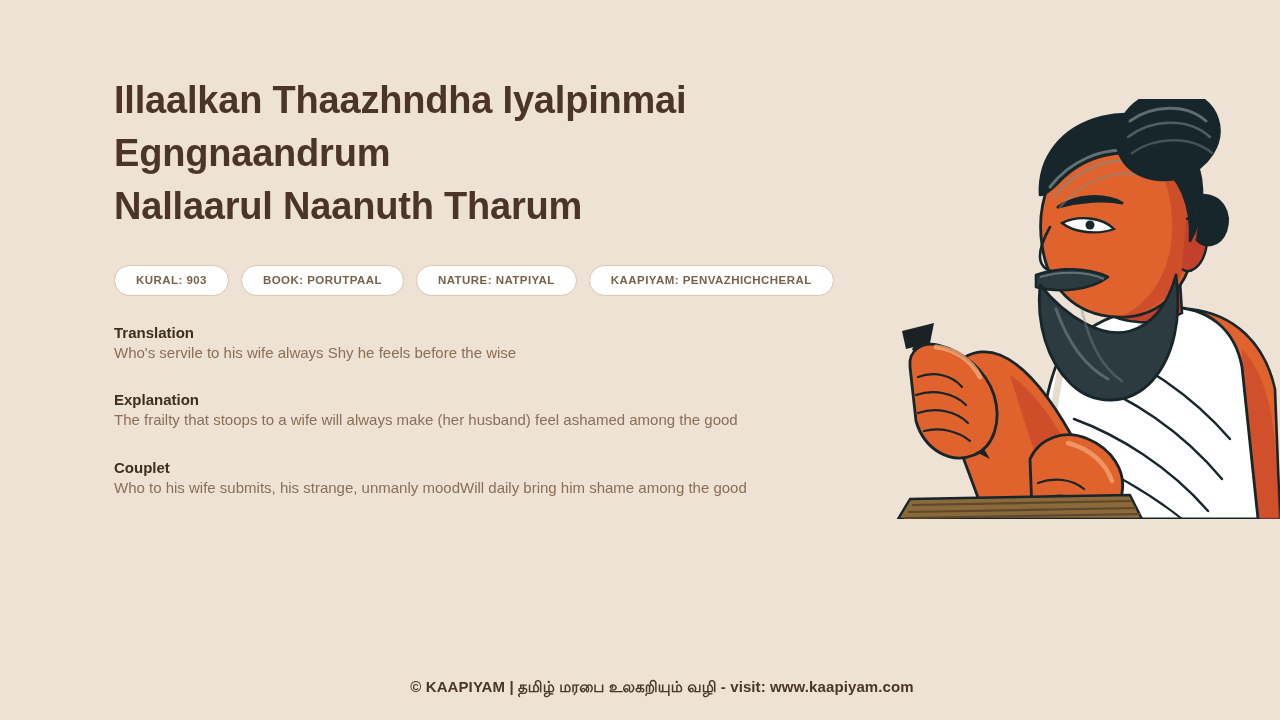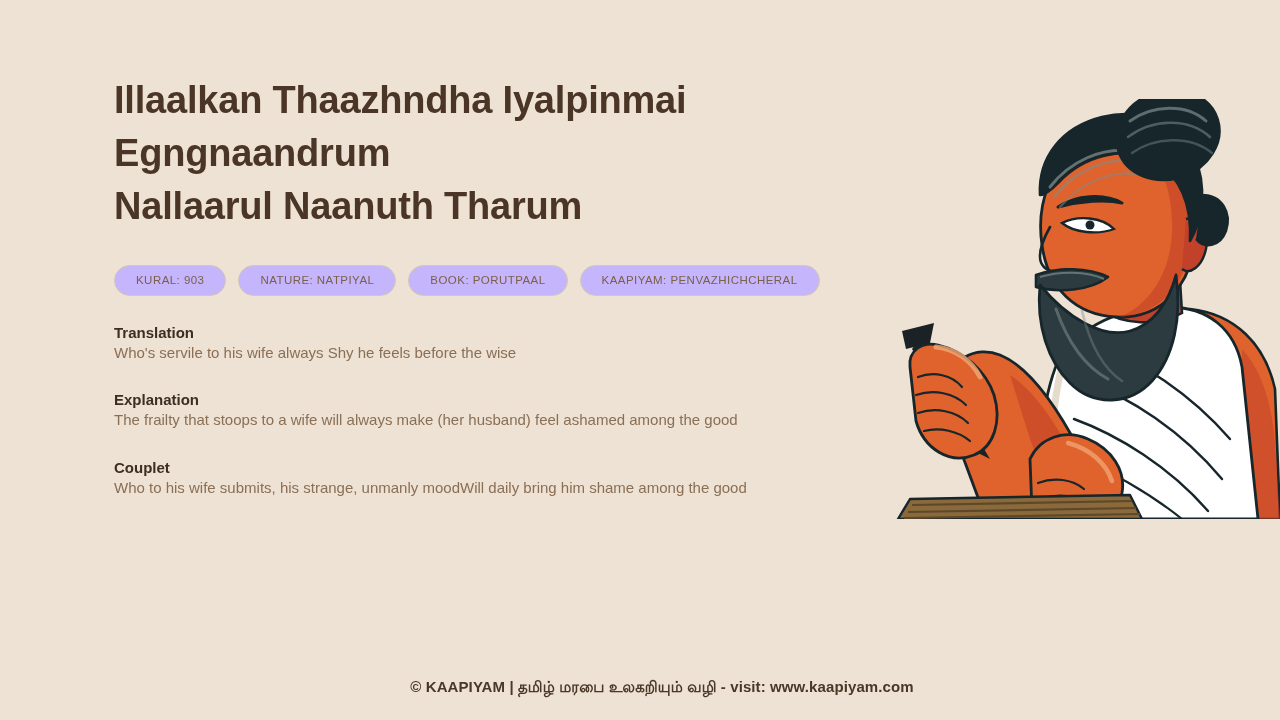--- a/index.html
+++ b/index.html
@@ -41,29 +41,29 @@
   
   .meta-row {
     display: flex;
     align-items: center;
     gap: 12px;
     margin-top: 31px;
   }
 
   .meta-pill {
     border: 1px solid #D8C7B1;
-    background: #c4b5fd;
+    background: #ffffff;
     border-radius: 999px;
     height: 31px;
     display: flex;
     align-items: center;
     justify-content: center;
     padding: 0 21px;
     font-size: 11.5px;
-    font-weight: 400;
+    font-weight: 700;
     letter-spacing: 0.45px;
     color: #7B5F46;
     white-space: nowrap;
   }
 
   
   .section { margin-top: 28px; }
   .section:first-of-type { margin-top: 41px; }
 
   .section-heading {
@@ -113,22 +113,22 @@
 
   <div class="content">
 
     <div class="kural-title">
       <div>Illaalkan Thaazhndha Iyalpinmai Egngnaandrum</div>
       <div>Nallaarul Naanuth Tharum</div>
     </div>
 
     <div class="meta-row">
       <span class="meta-pill">KURAL: 903</span>
+      <span class="meta-pill">BOOK: PORUTPAAL</span>
       <span class="meta-pill">NATURE: NATPIYAL</span>
-      <span class="meta-pill">BOOK: PORUTPAAL</span>
       <span class="meta-pill">KAAPIYAM: PENVAZHICHCHERAL</span>
     </div>
 
     <div class="section">
       <div class="section-heading">Translation</div>
       <div class="section-body">Who's servile to his wife always Shy he feels before the wise</div>
     </div>
 
     <div class="section">
       <div class="section-heading">Explanation</div>

